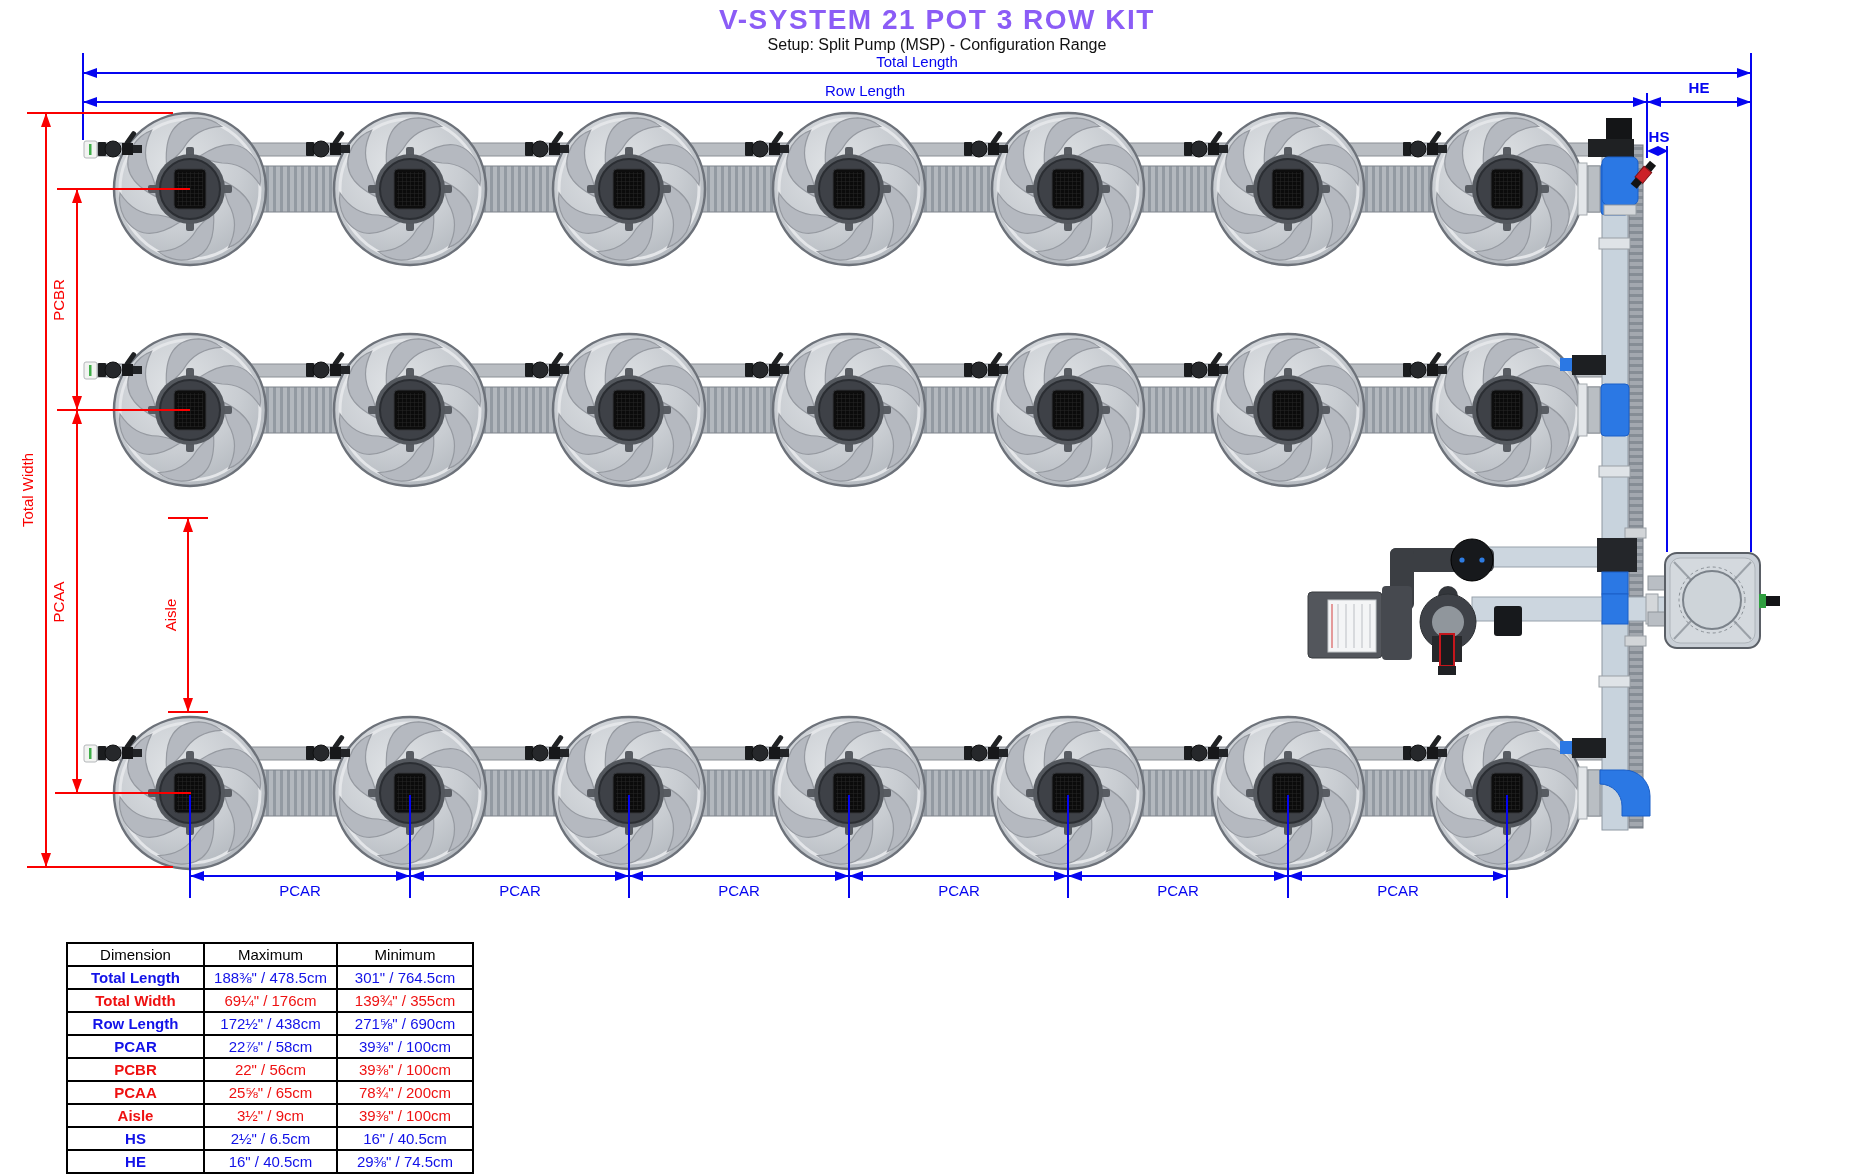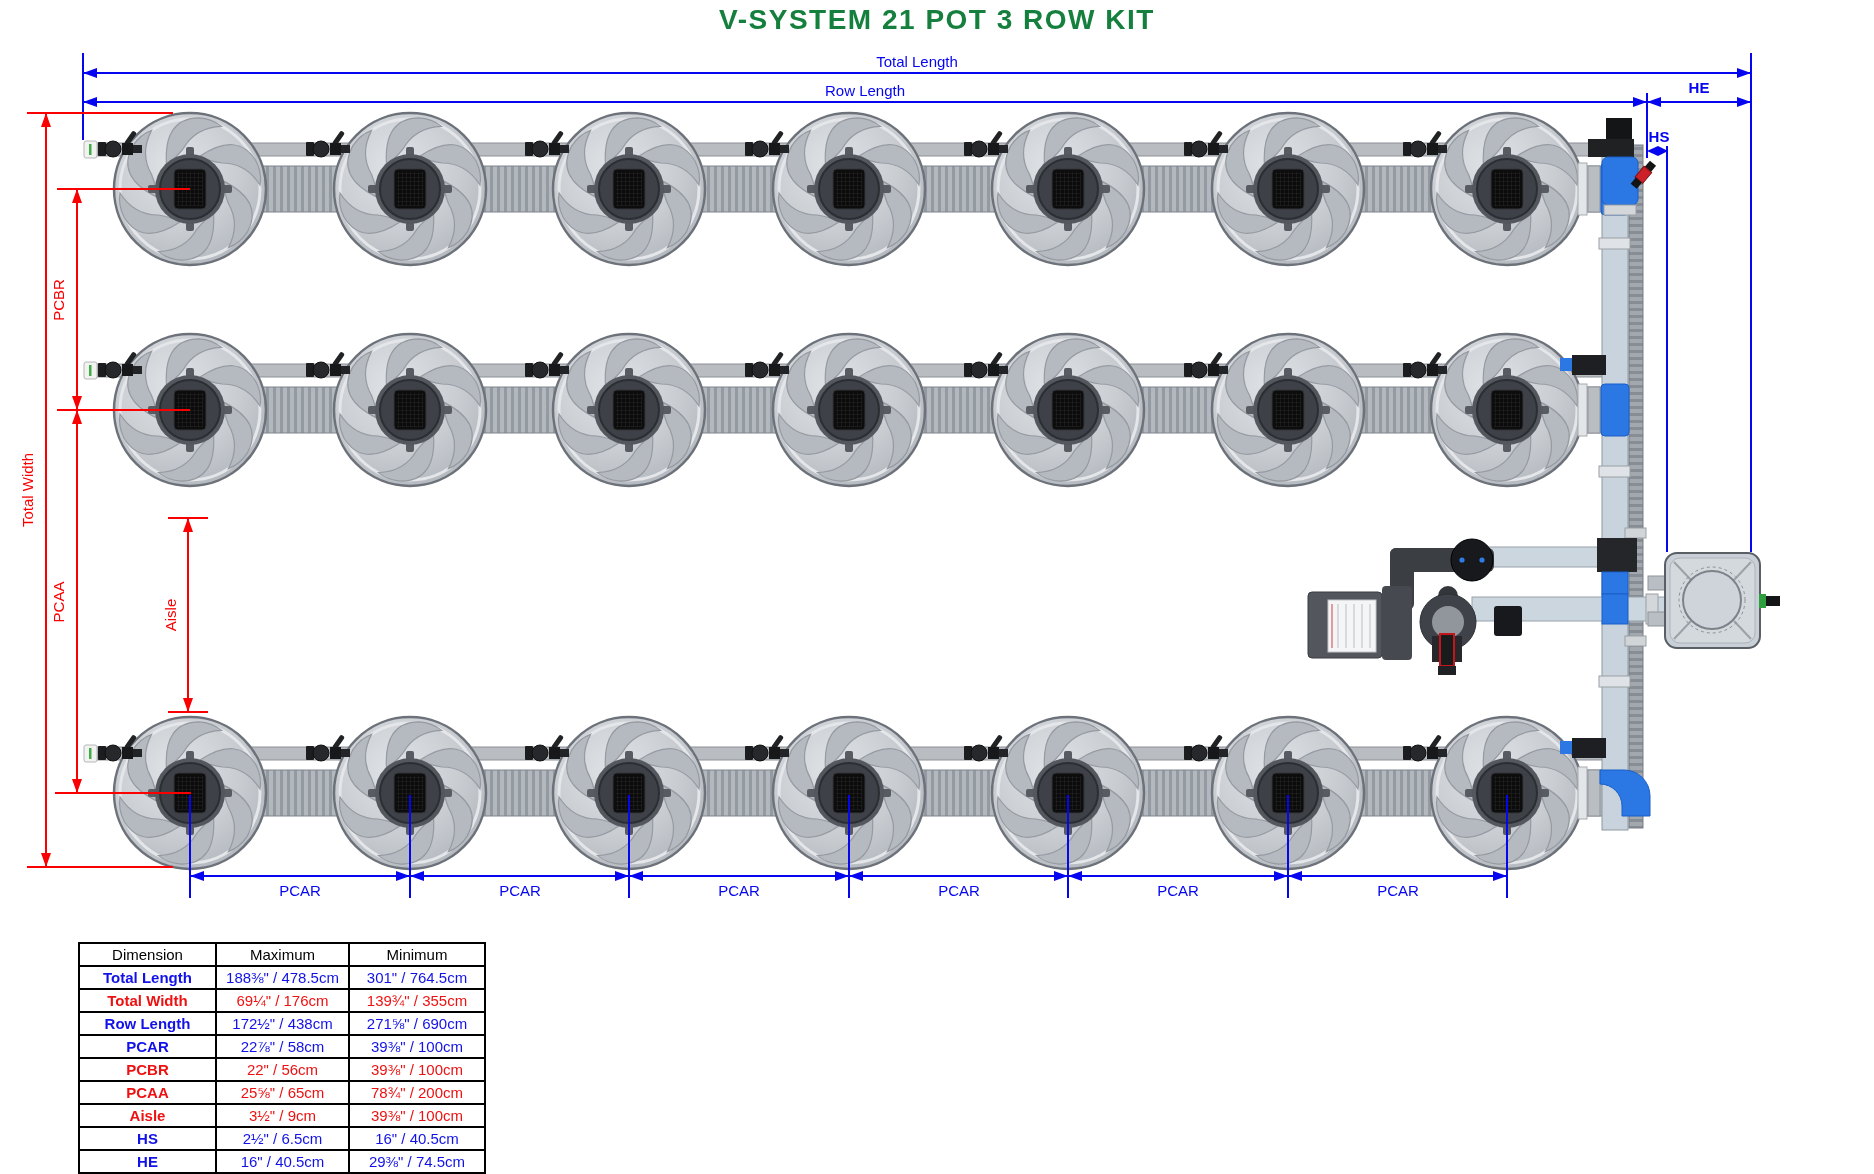--- a/index.html
+++ b/index.html
@@ -1,45 +1,46 @@
 <!DOCTYPE html>
 <html><head>
 <meta charset="utf-8">
 <style>
   html,body{margin:0;padding:0;background:#fff;}
   .canvas{position:relative;width:1874px;height:1174px;background:#fff;overflow:hidden;
           font-family:"Liberation Sans", sans-serif;}
   .title{position:absolute;left:0;right:0;top:4px;text-align:center;
-         font-size:28px;font-weight:800;letter-spacing:1.5px;color:#15803d;}
+         font-size:28px;font-weight:800;letter-spacing:1.5px;color:#8b5cf6;}
   .subtitle{position:absolute;left:0;right:0;top:36px;text-align:center;
             font-size:16px;color:#111;}
   svg.diagram{position:absolute;left:0;top:0;}
   svg text{font-family:"Liberation Sans", sans-serif;}
   .dimtext{font-size:15px;fill:#0505f0;}
   .dimtext-bold{font-size:15px;font-weight:bold;fill:#0505f0;}
   .redtext{font-size:15px;fill:#fa0000;}
-  table.dims{position:absolute;left:78px;top:942px;border-collapse:collapse;
+  table.dims{position:absolute;left:66px;top:942px;border-collapse:collapse;
              table-layout:fixed;width:406px;font-size:15px;text-align:center;
              border:2px solid #000;}
   table.dims th, table.dims td{border:2px solid #000;padding:1px 2px;height:19px;
              white-space:nowrap;overflow:hidden;}
   table.dims th{font-weight:normal;color:#000;}
   table.dims col.c1{width:137px}
   table.dims col.c2{width:133px}
   table.dims col.c3{width:136px}
   tr.blue{color:#1212e8;}
   tr.red{color:#ee1111;}
   tr.blue td:first-child, tr.red td:first-child{font-weight:bold;}
 </style>
 </head>
 <body>
 
 <div class="canvas">
 
   <div class="title">V-SYSTEM 21 POT 3 ROW KIT</div>
+  <div class="subtitle">Setup: Split Pump (MSP) - Configuration Range</div>
 
   <svg class="diagram" width="1874" height="935" viewBox="0 0 1874 935">
     <defs>
       <radialGradient id="gPot" cx="0.4" cy="0.35" r="0.78">
         <stop offset="0" stop-color="#e0e3e6"></stop>
         <stop offset="0.55" stop-color="#c9cdd2"></stop>
         <stop offset="0.85" stop-color="#b6bbc1"></stop>
         <stop offset="1" stop-color="#a4a9b0"></stop>
       </radialGradient>
       <pattern id="corrH" width="7" height="10" patternUnits="userSpaceOnUse">

